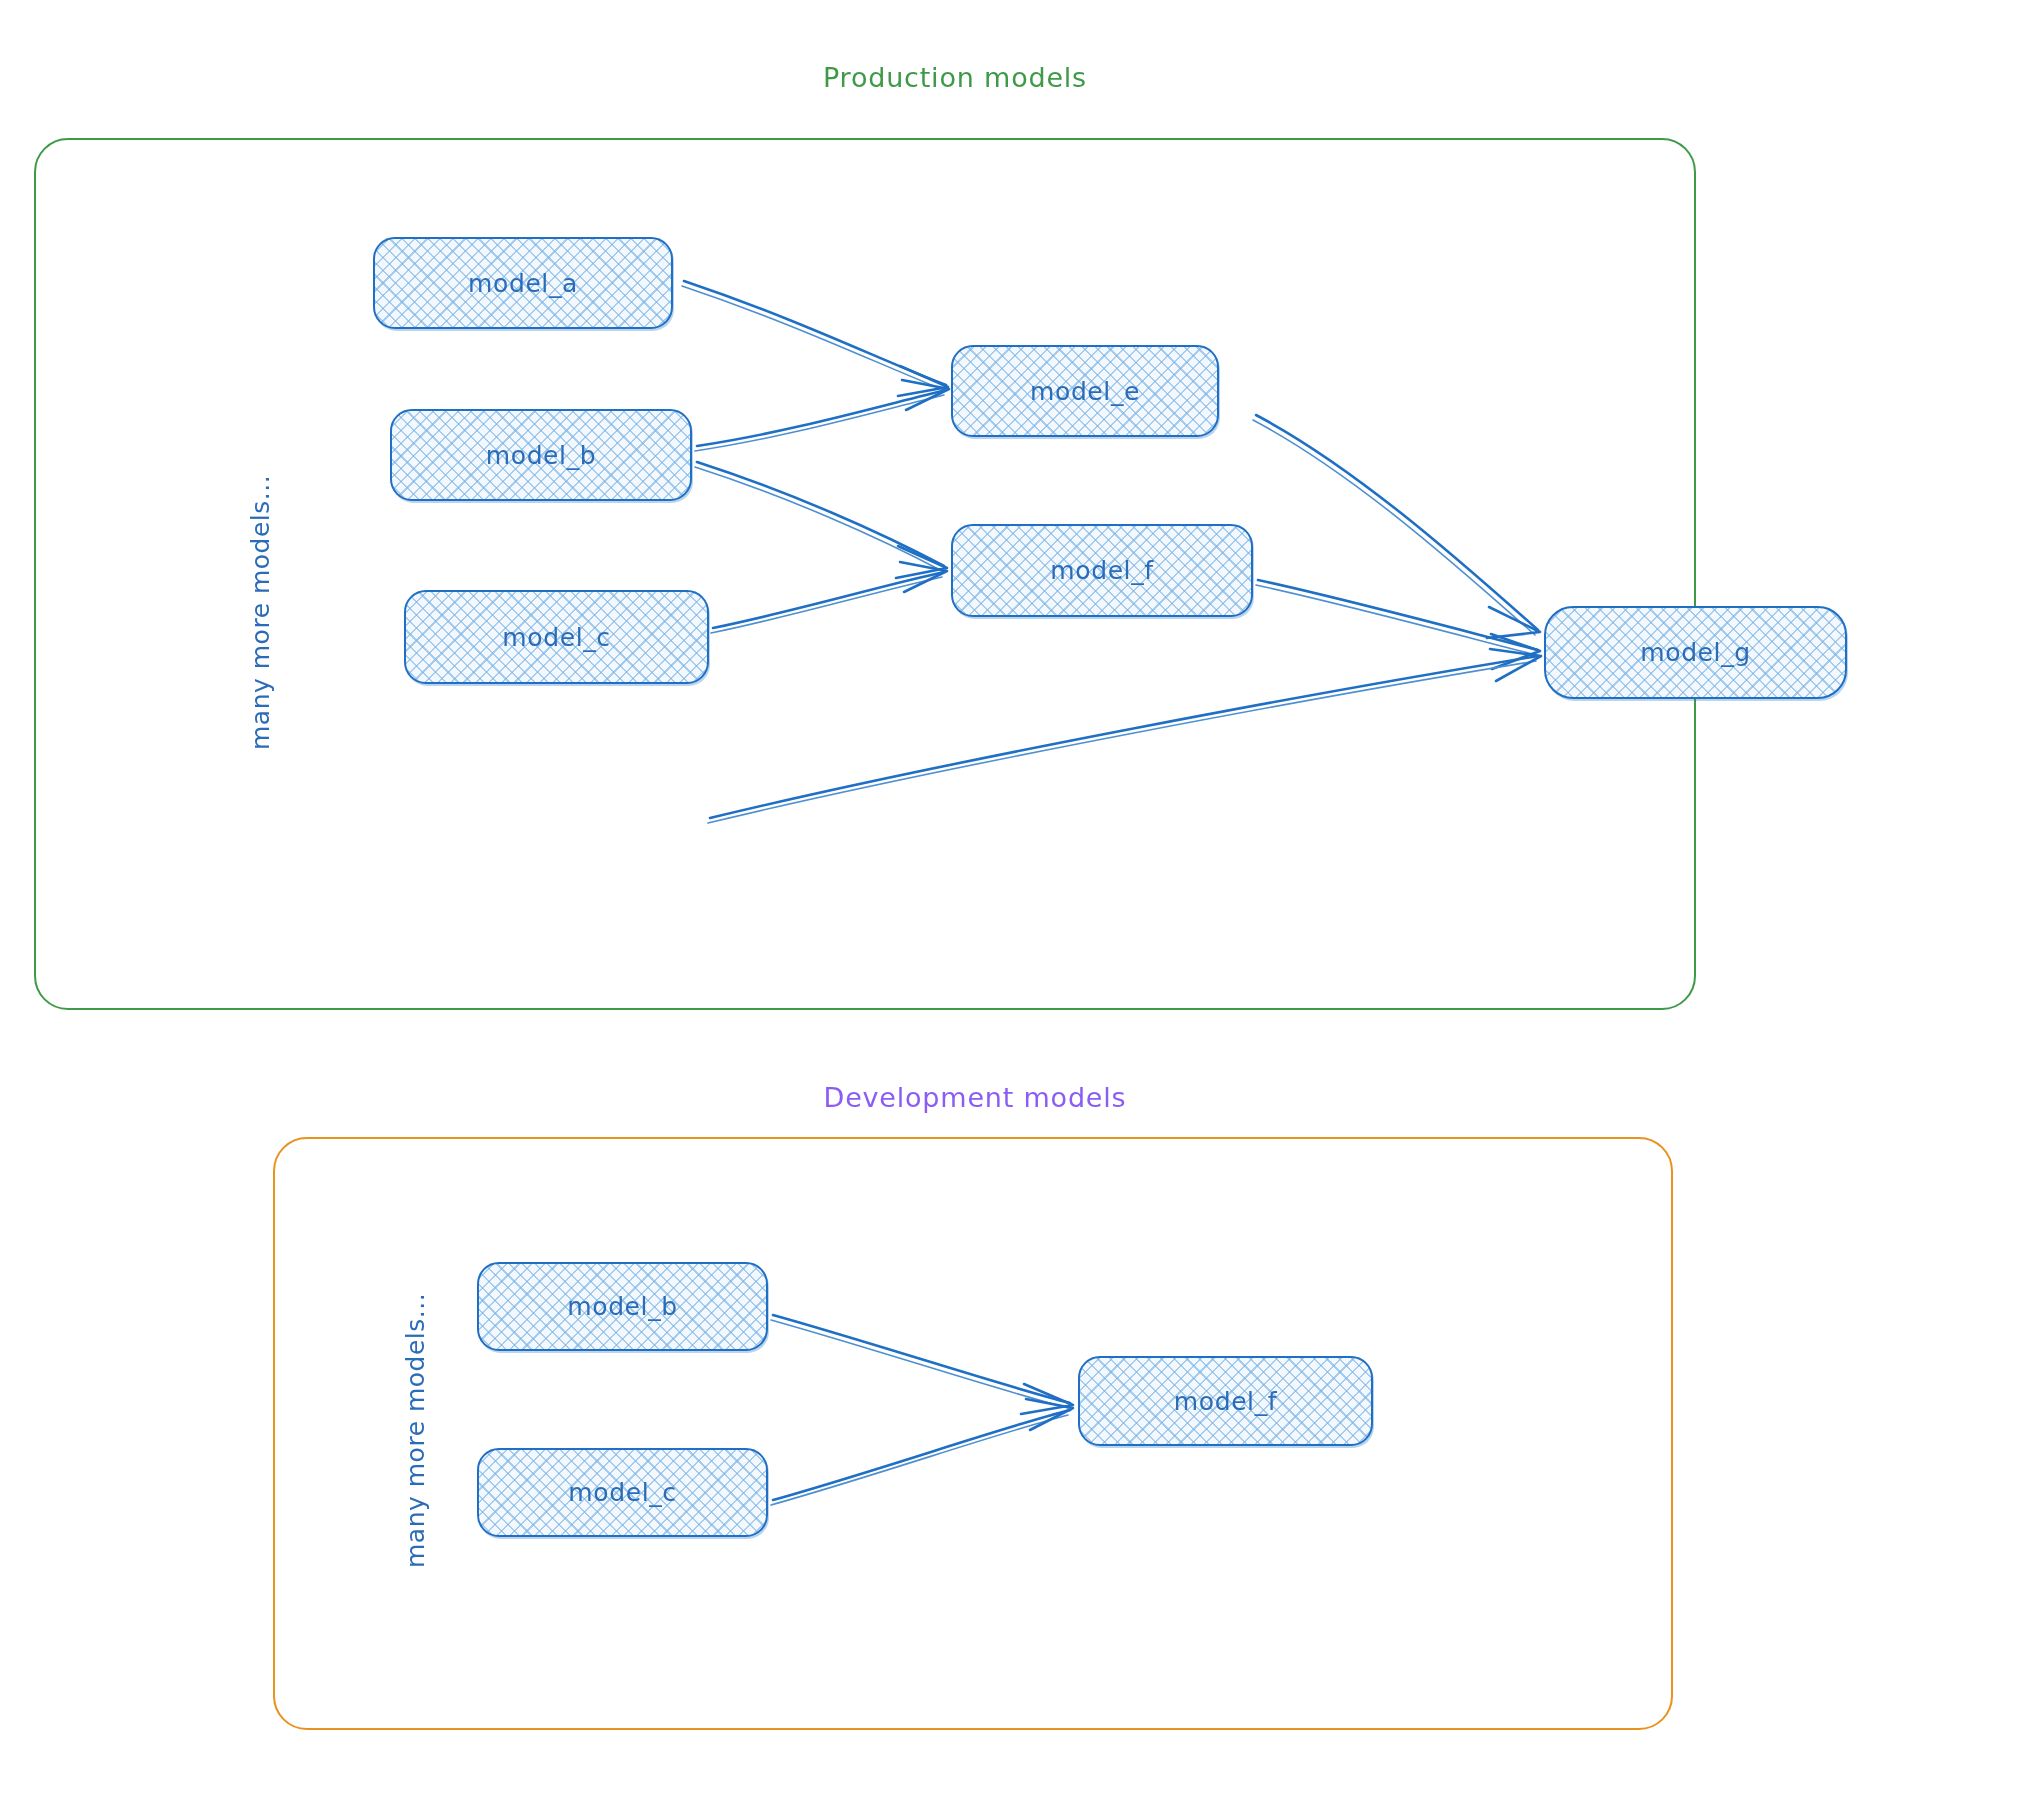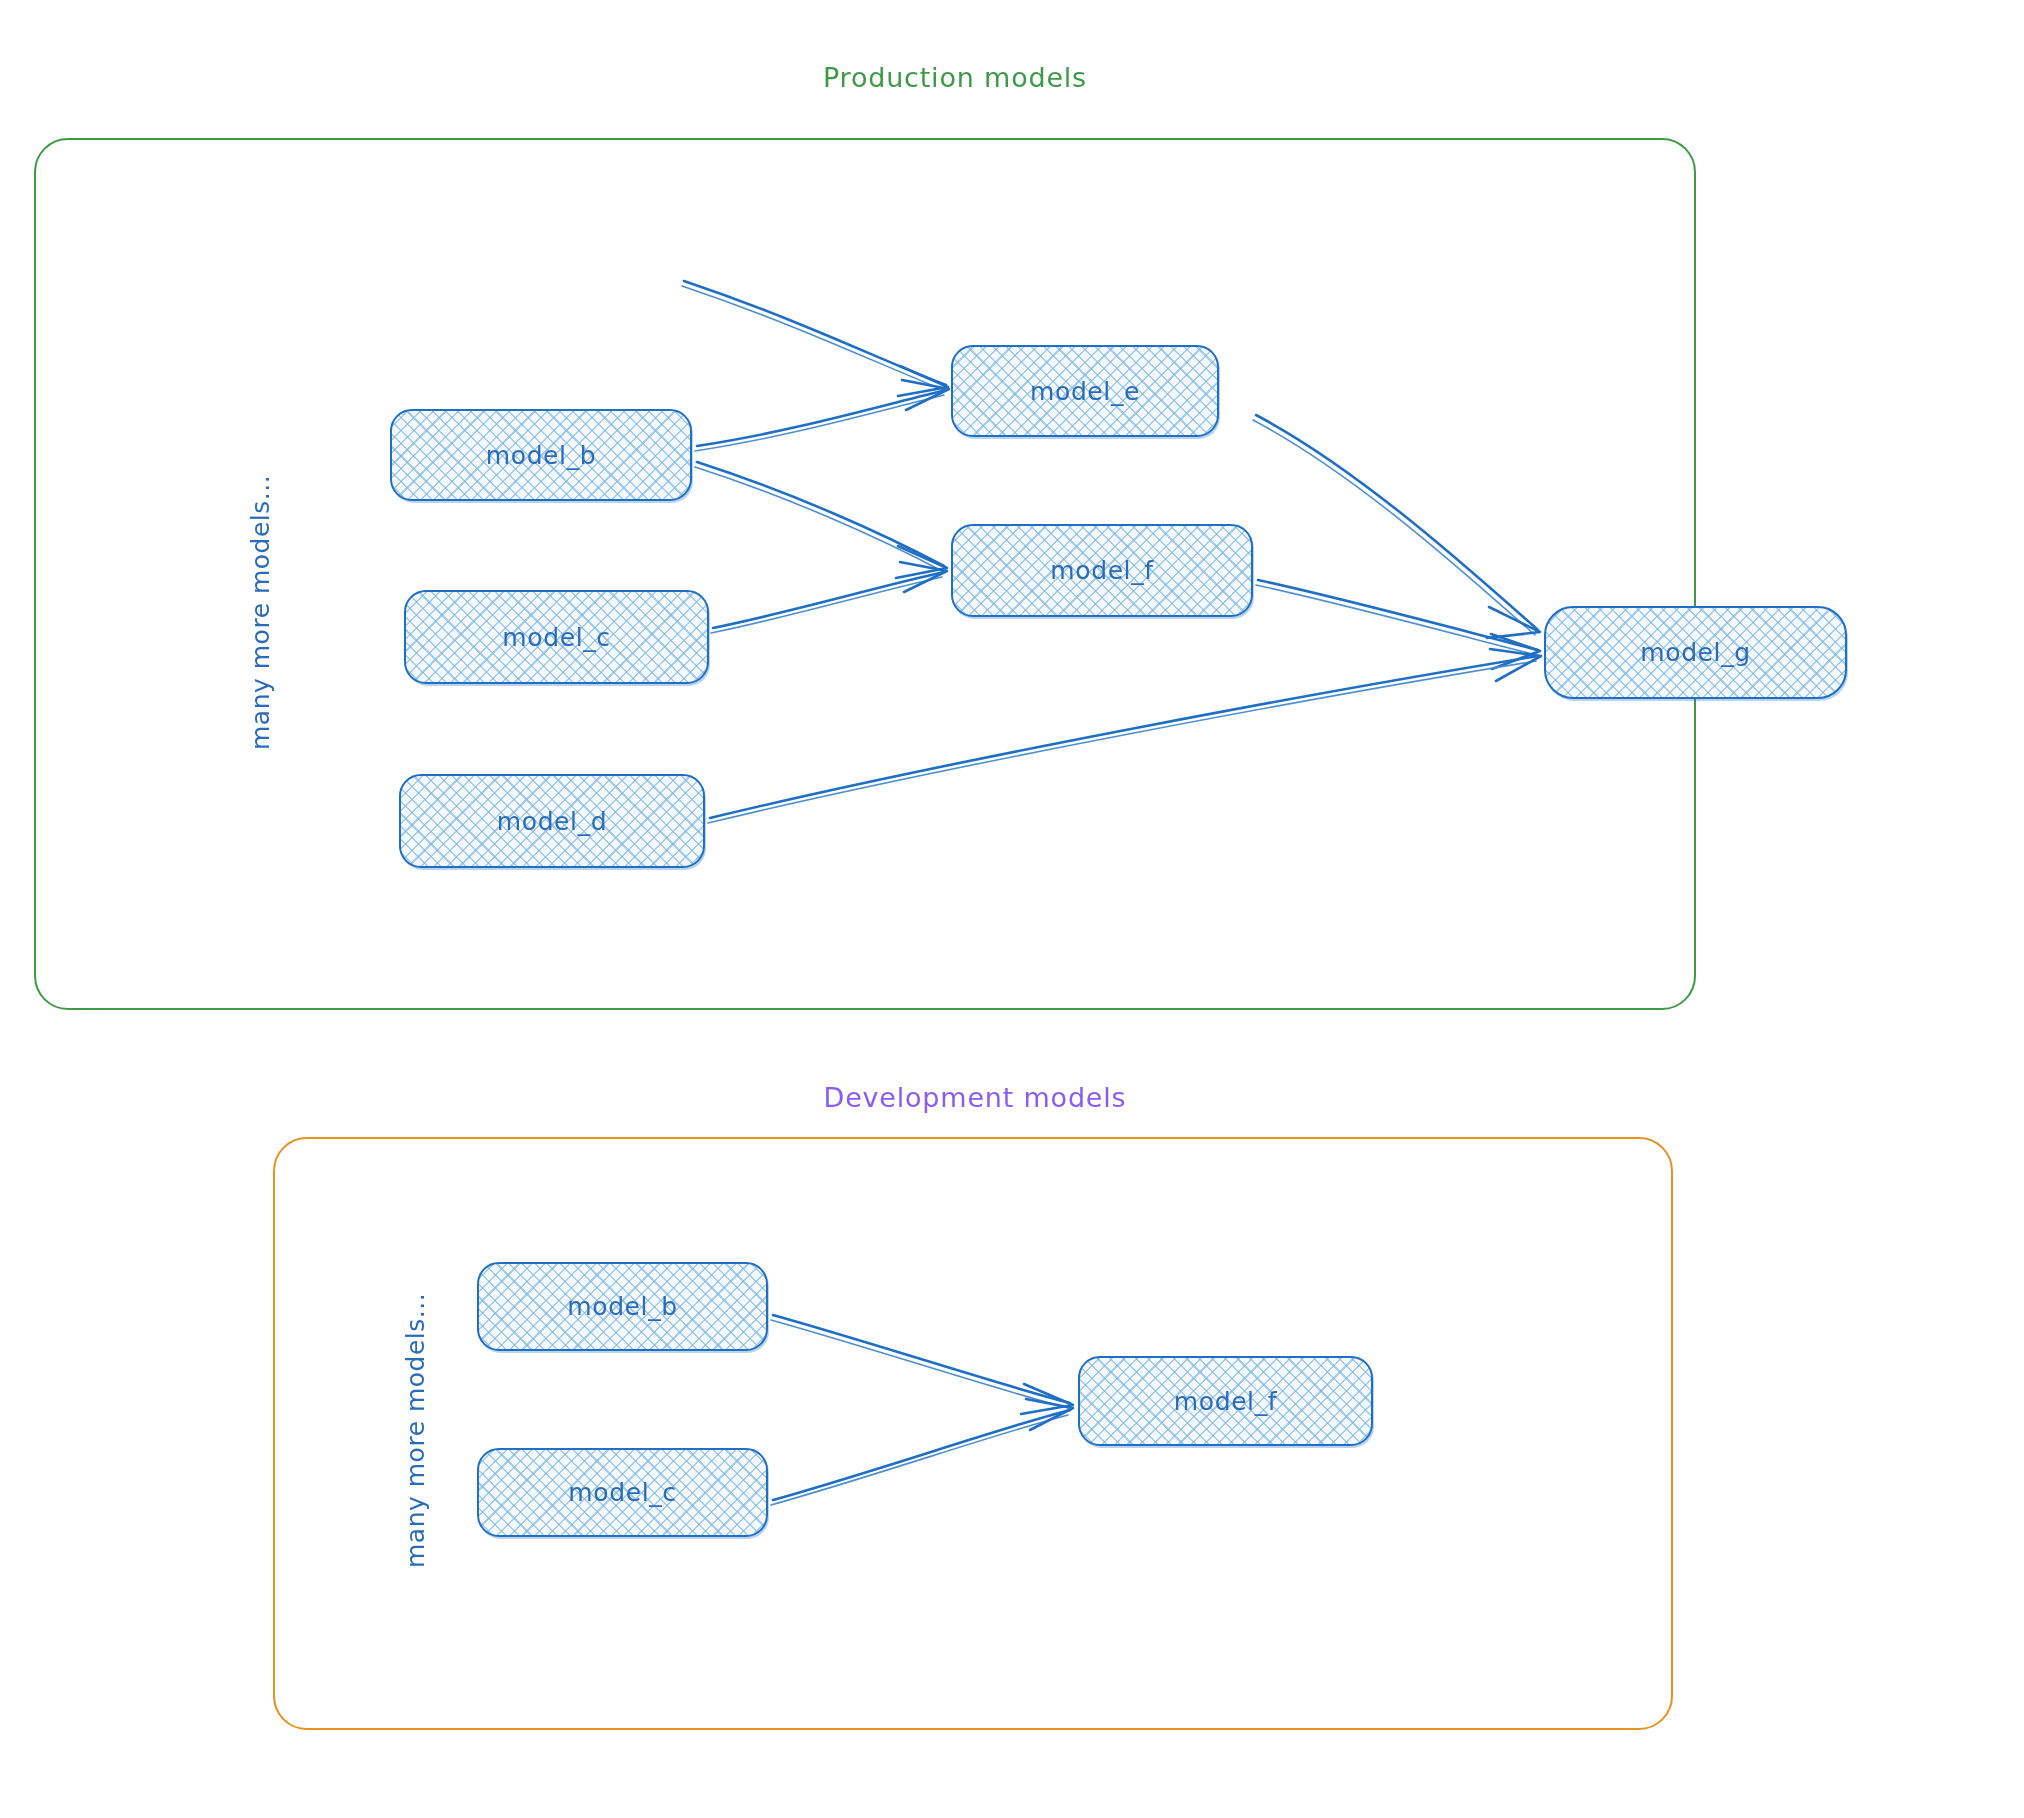--- a/index.html
+++ b/index.html
@@ -116,32 +116,32 @@
 <body>
 
 <div id="canvas">
 
   <div class="group-title prod" style="left:955px; top:62px;">Production models</div>
 
   <div class="group-box prod" style="left:34px; top:138px; width:1662px; height:872px;"></div>
 
   <div class="side-note" style="left:246px; top:750px;">many more models...</div>
 
+  <div class="node" style="left:373px; top:237px; width:300px; height:92px;">
+    <span class="node-label">model_a</span>
+  </div>
 
   <div class="node" style="left:390px; top:409px; width:302px; height:92px;">
     <span class="node-label">model_b</span>
   </div>
 
   <div class="node" style="left:404px; top:590px; width:305px; height:94px;">
     <span class="node-label">model_c</span>
   </div>
 
-  <div class="node" style="left:399px; top:774px; width:306px; height:94px;">
-    <span class="node-label">model_d</span>
-  </div>
 
   <div class="node" style="left:951px; top:345px; width:268px; height:92px;">
     <span class="node-label">model_e</span>
   </div>
 
   <div class="node" style="left:951px; top:524px; width:302px; height:93px;">
     <span class="node-label">model_f</span>
   </div>
 
   <div class="node" style="left:1544px; top:606px; width:303px; height:93px;border-radius:29px;">

